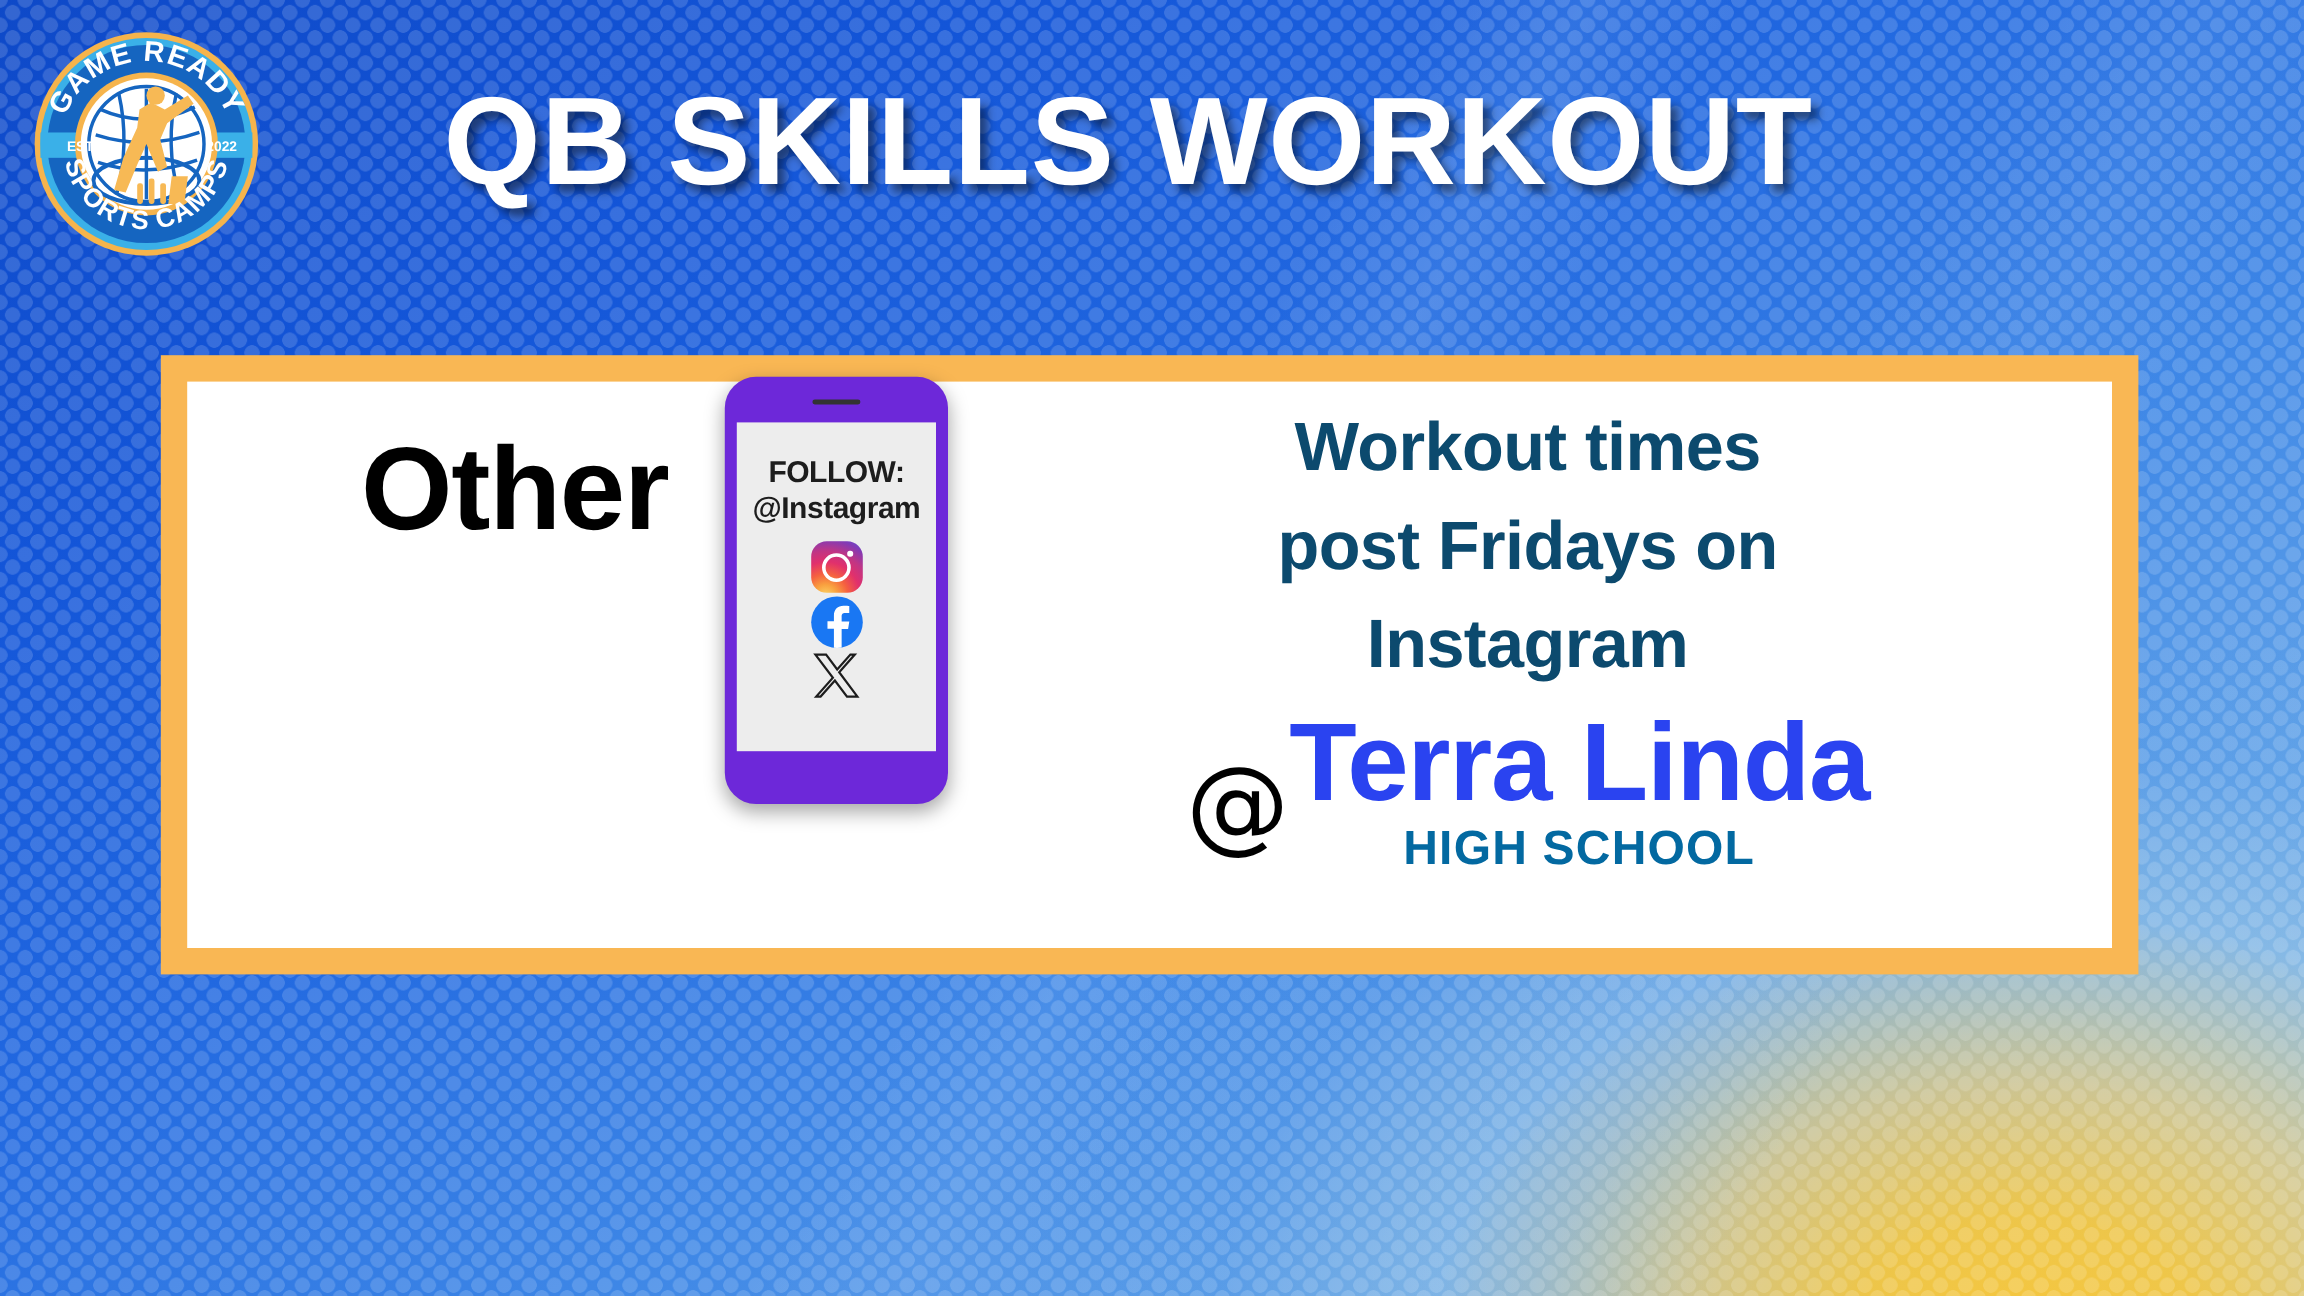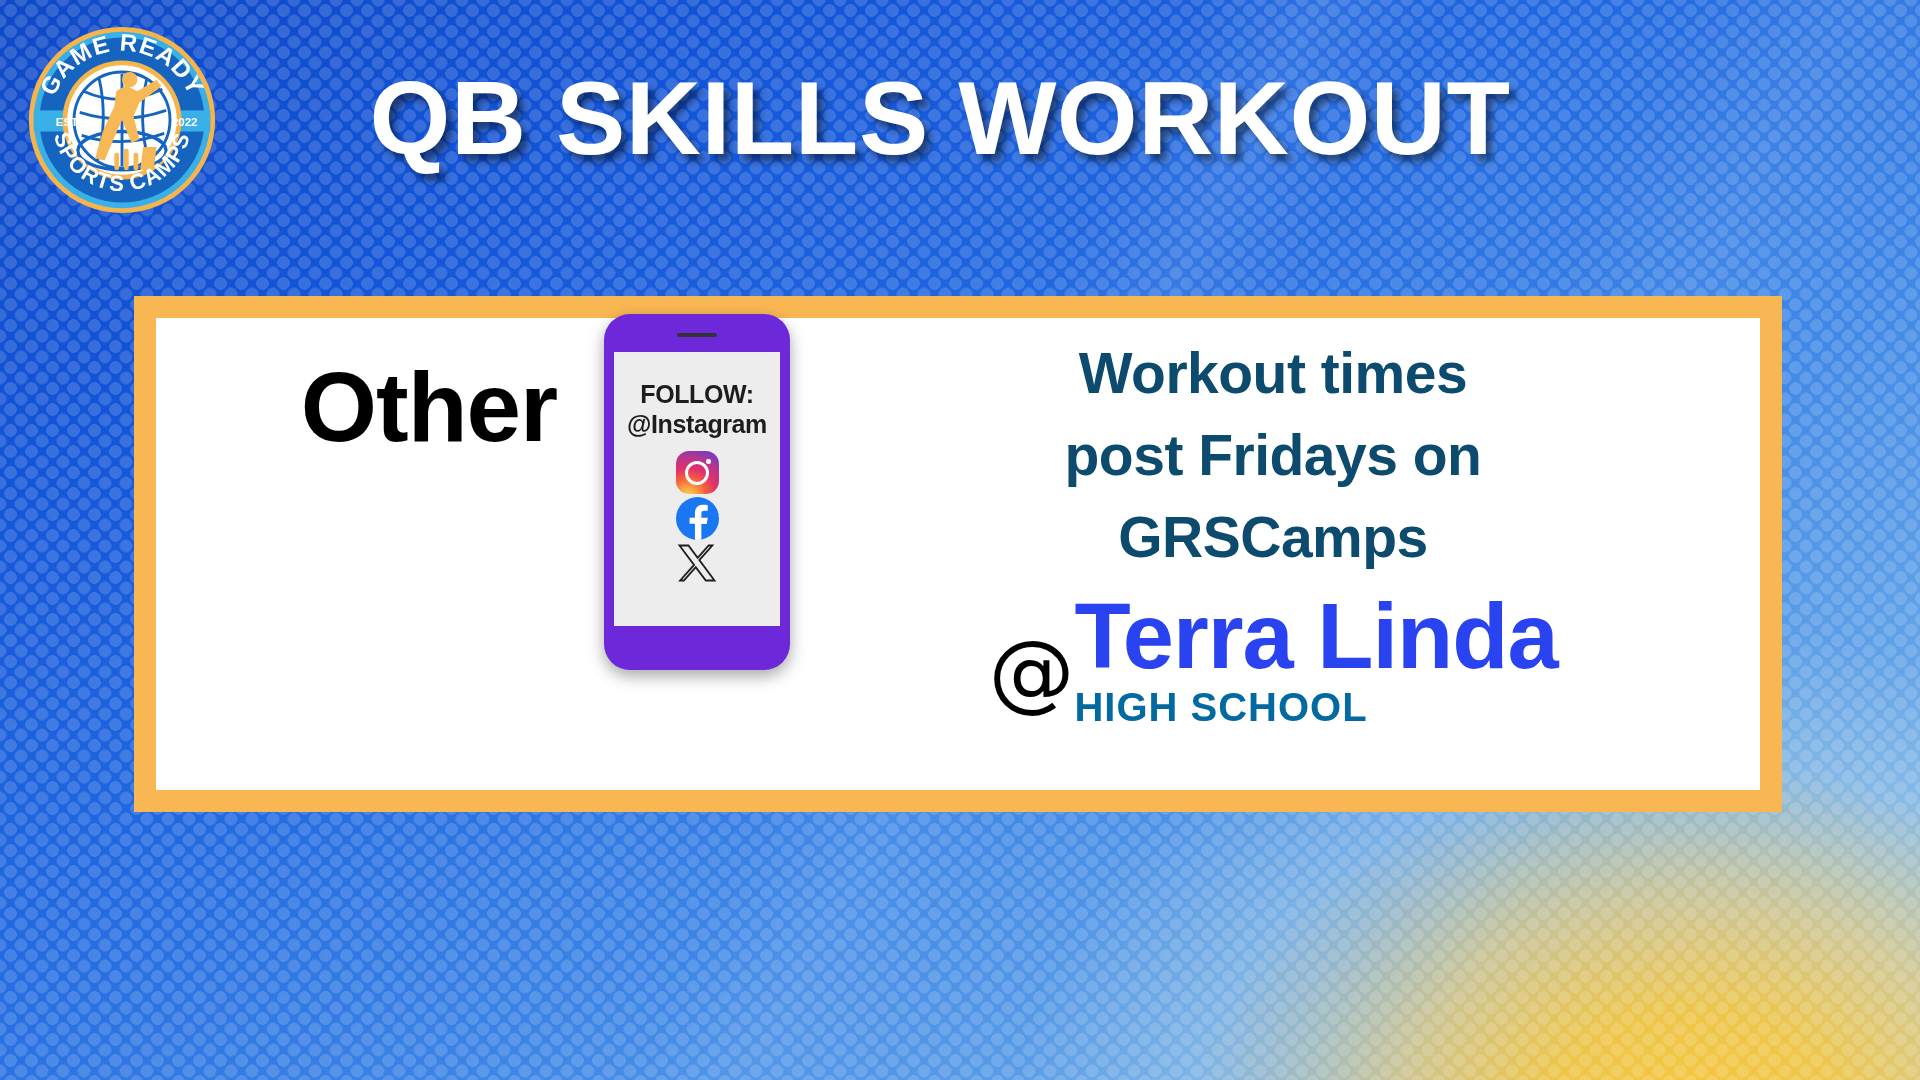--- a/index.html
+++ b/index.html
@@ -238,20 +238,21 @@
     color: #000000;
     font-size: 86px;
     font-weight: 400;
     line-height: 1;
     margin-top: 38px;
     font-family: "DejaVu Sans", sans-serif;
   }
   #school-names {
     display: flex;
     flex-direction: column;
+    align-items: center;
   }
   #school-name {
     color: #2a43f0;
     font-size: 92px;
     font-weight: 700;
     line-height: 1.02;
     letter-spacing: -1px;
     white-space: nowrap;
   }
   #school-sub {
@@ -358,21 +359,21 @@
 
             </div>
           </div>
         </div>
       </div>
 
       <div id="right-col">
         <div id="right-text">
           <span class="ln">Workout times</span>
           <span class="ln">post Fridays on</span>
-          <span class="ln">GRSCamps</span>
+          <span class="ln">Instagram</span>
         </div>
 
         <div id="school-block">
           <span id="at-sign">@</span>
           <span id="school-names">
             <span id="school-name">Terra Linda</span>
             <span id="school-sub">HIGH SCHOOL</span>
           </span>
         </div>
       </div>

